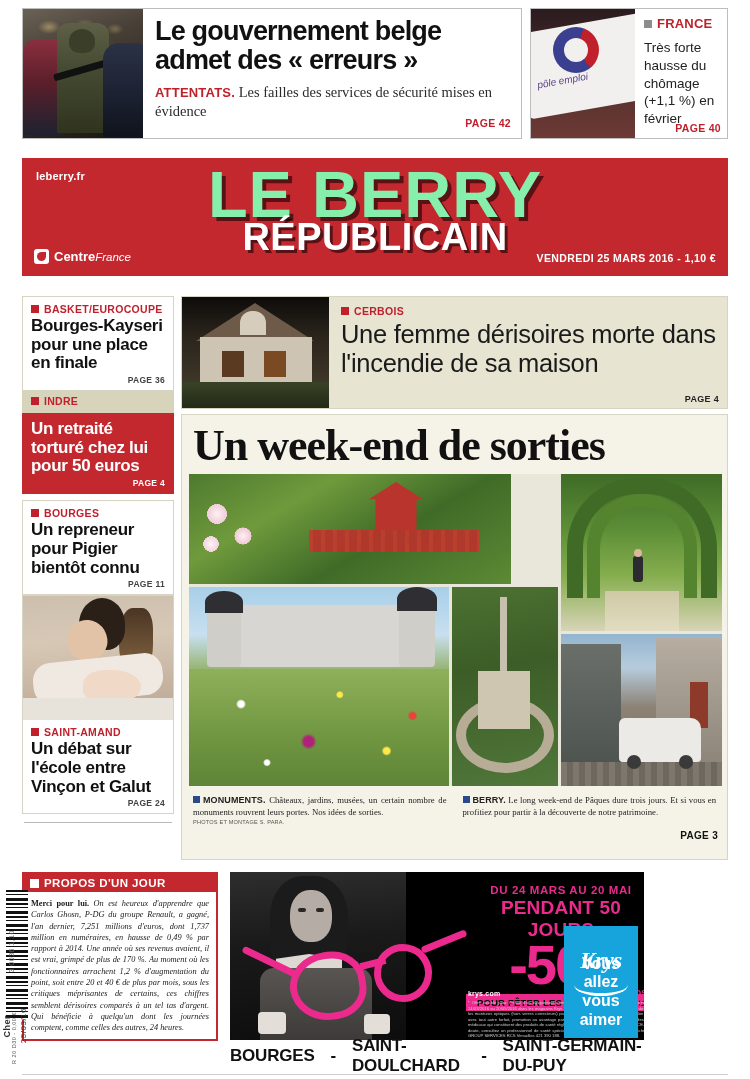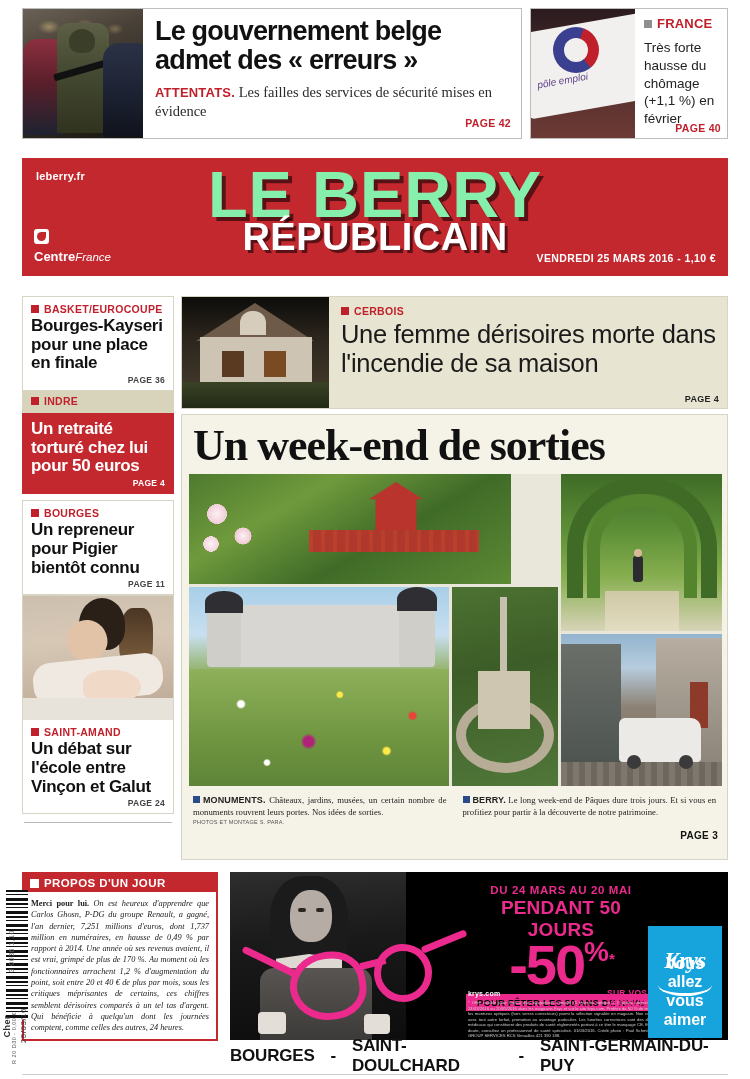--- a/index.html
+++ b/index.html
@@ -50,21 +50,21 @@
   .kick-row{display:flex;align-items:center;gap:5px;}
   .sq { width:8px; height:8px; display:inline-block; }
   .sq.gray{background:#8d8d8d;}
   .sq.red{background:#c0202b;}
   .side-body { margin-top:8px; font-family:Liberation Sans, sans-serif; font-size:13.5px; line-height:1.32; color:#222; }
   .side-page { position:absolute; right:6px; bottom:4px; }
 
   
   .masthead { position:absolute; left:22px; top:158px; width:706px; height:118px; background:#c4282f; overflow:hidden; }
   .leberryfr { position:absolute; left:14px; top:12px; font-size:11px; font-weight:bold; color:#fff; letter-spacing:.2px;}
-  .cf { position:absolute; left:12px; bottom:12px; display:flex; gap:5px;flex-direction:column; }
+  .cf { position:absolute; left:12px; bottom:12px; display:flex; align-items:center; gap:5px; }
   .cf-mark { width:15px; height:15px; background:#fff; border-radius:3px; position:relative; }
   .cf-mark:after{content:"";position:absolute;left:3px;top:3px;width:9px;height:9px;border-radius:50% 0 50% 50%;background:#c4282f;}
   .cf-text { font-size:13px; font-weight:bold; color:#fff; }
   .cf-text i { font-style:italic; font-weight:normal; font-size:11.5px; }
   .logo-wrap { position:absolute; left:0; right:0; top:6px; text-align:center; }
   .logo1 { font-family:"Liberation Sans", sans-serif; font-weight:bold; font-size:65px; line-height:.96;
     color:#86efac; letter-spacing:1px; text-shadow:4px 4px 0 rgba(0,0,0,.55); }
   .logo2 { font-family:"Liberation Sans", sans-serif; font-weight:bold; font-size:38px; line-height:.9;
     color:#fff; letter-spacing:.5px; margin-top:-6px; text-shadow:3px 3px 0 rgba(0,0,0,.55); }
   .dateline { position:absolute; right:12px; bottom:12px; font-size:10.5px; font-weight:bold; color:#fff; letter-spacing:.4px;}
@@ -177,21 +177,21 @@
   .p5 .road{position:absolute;left:0;bottom:0;width:100%;height:24px;background:repeating-linear-gradient(90deg,#7d776d 0 6px,#6d675e 6px 12px);}
 
   .caps { display:flex; gap:16px; padding:8px 4px 0 4px; position:relative; }
   .cap { flex:1; font-family:"Liberation Serif", serif; font-size:8.7px; line-height:1.34; color:#222; text-align:justify; }
   .cap b { font-family:"Liberation Sans", sans-serif; font-size:9px; letter-spacing:.1px; }
   .cap .sq { width:7px; height:7px; background:#2a4a8a; display:inline-block; margin-right:3px; }
   .credit { font-family:"Liberation Sans", sans-serif; font-size:5.6px; color:#555; letter-spacing:.2px; margin-top:1px;}
   .cap-page { position:absolute; right:2px; bottom:-14px; font-family:"Liberation Sans",sans-serif; font-size:10px; font-weight:bold; color:#111; letter-spacing:.3px;}
 
   
-  .ad { position:absolute; left:230px; top:872px; width:498px; height:200px; background:#000; overflow:hidden;padding-left:12px; }
+  .ad { position:absolute; left:230px; top:872px; width:414px; height:200px; background:#000; overflow:hidden;padding-left:12px; }
   .ad-photo { position:absolute; left:0; top:0; width:176px; height:168px;
     background:linear-gradient(175deg,#2e2e2e 0%,#1a1a1a 40%,#0d0d0d 100%); }
   .ad-photo .hair{position:absolute;left:40px;top:4px;width:78px;height:96px;background:#1b1b1b;border-radius:42% 42% 30% 30%;}
   .ad-photo .fc{position:absolute;left:60px;top:18px;width:42px;height:52px;background:#b5aca6;border-radius:46% 46% 44% 44%;}
   .ad-photo .eyeL{position:absolute;left:68px;top:36px;width:8px;height:4px;background:#2a2622;border-radius:2px;}
   .ad-photo .eyeR{position:absolute;left:86px;top:36px;width:8px;height:4px;background:#2a2622;border-radius:2px;}
   .ad-photo .shirt{position:absolute;left:46px;top:82px;width:66px;height:26px;background:#ddd8d2;clip-path:polygon(50% 0,100% 18%,100% 100%,0 100%,0 18%);}
   .ad-photo .sweater{position:absolute;left:30px;top:96px;width:112px;height:74px;background:linear-gradient(180deg,#585552,#3c3a38);border-radius:14px 14px 0 0;}
   .ad-photo .cuffL{position:absolute;left:28px;top:140px;width:28px;height:22px;background:#e3ded8;border-radius:4px;}
   .ad-photo .cuffR{position:absolute;right:16px;top:142px;width:26px;height:20px;background:#e3ded8;border-radius:4px;}

